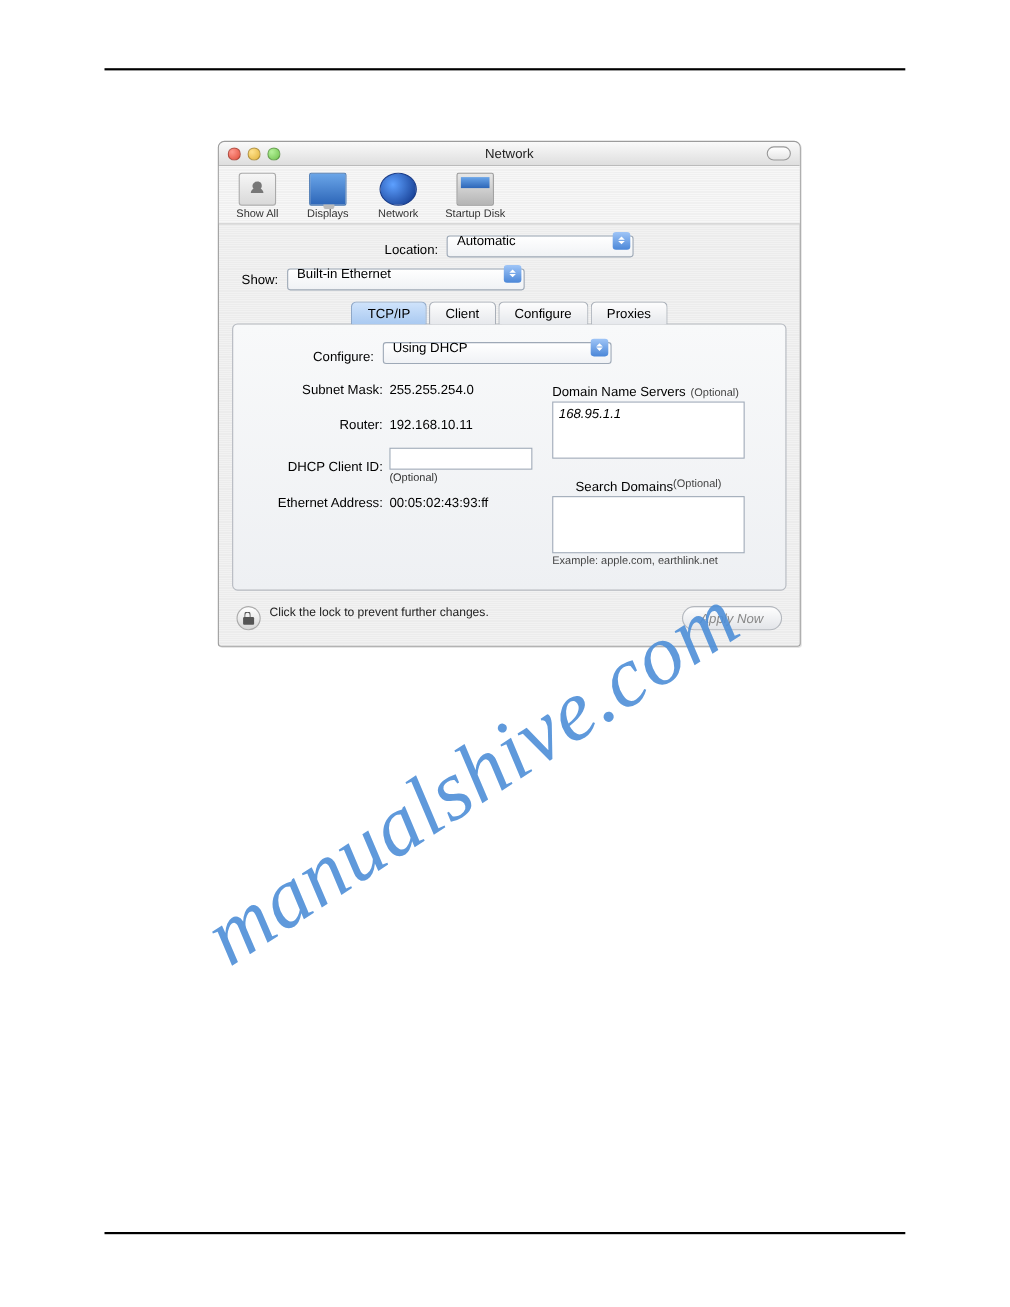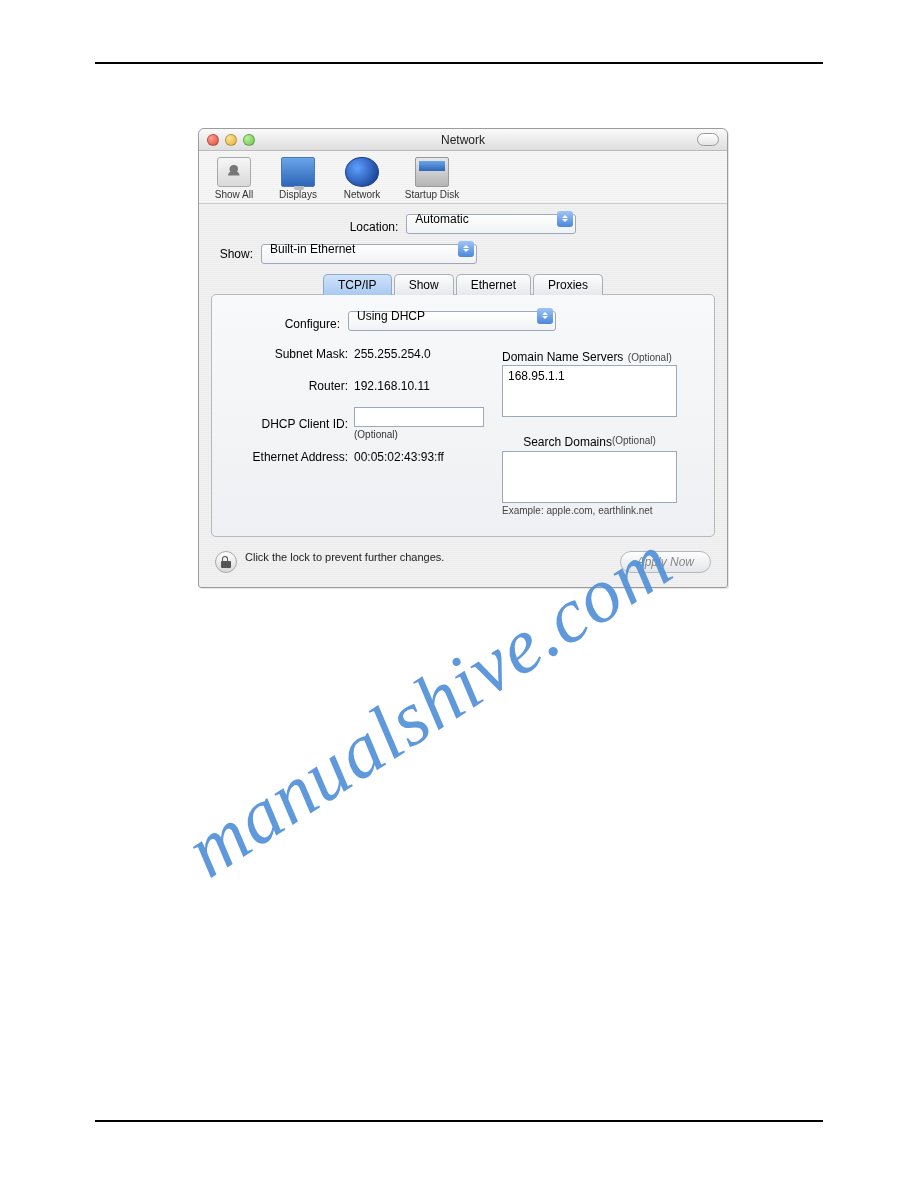--- a/index.html
+++ b/index.html
@@ -120,21 +120,21 @@
 
   .kv{display:flex;align-items:flex-start;margin-bottom:10px;font-size:12px;}
   .kv .k{width:118px;text-align:right;margin-right:6px;color:#000;}
   .kv .v{color:#000;}
   .sublabel{font-size:10px;color:#333;}
 
   .text-input{
     border:1px solid #9ea9b7;background:#fff;height:20px;font-size:12px;padding:0 4px;width:130px;
   }
   .textarea-box{
-    border:1px solid #9ea9b7;background:#fff;font-size:12px;padding:3px 5px;width:175px;height:52px;
+    border:1px solid #9ea9b7;background:#fff;font-size:12px;padding:3px 5px;width:175px;height:52px;font-style:italic;
   }
   .field-label{font-size:12px;margin-bottom:2px;}
   .opt{font-size:10px;color:#444;}
   .example{font-size:10px;color:#444;margin-top:2px;}
 
   .footer{display:flex;align-items:center;justify-content:space-between;margin-top:14px;padding:0 4px;}
   .lock-wrap{display:flex;align-items:flex-start;gap:8px;}
   .lock-btn{
     width:22px;height:22px;border-radius:50%;
     border:1px solid #aaa;background:linear-gradient(#fff,#d8d8d8);
@@ -207,22 +207,22 @@
       <div class="label" style="width:42px;">Show:</div>
       <div class="select" style="width:216px;">
         <span>Built-in Ethernet</span>
         <span class="select-arrows"></span>
       </div>
     </div>
 
     <div class="tabs-wrap">
       <div class="tab-bar">
         <div class="tab active">TCP/IP</div>
-        <div class="tab">Show</div>
-        <div class="tab">Ethernet</div>
+        <div class="tab">Client</div>
+        <div class="tab">Configure</div>
         <div class="tab">Proxies</div>
       </div>
 
       <div class="tab-panel">
 
         <div class="cfg-row">
           <div class="label">Configure:</div>
           <div class="select" style="width:208px;">
             <span>Using DHCP</span>
             <span class="select-arrows"></span>

